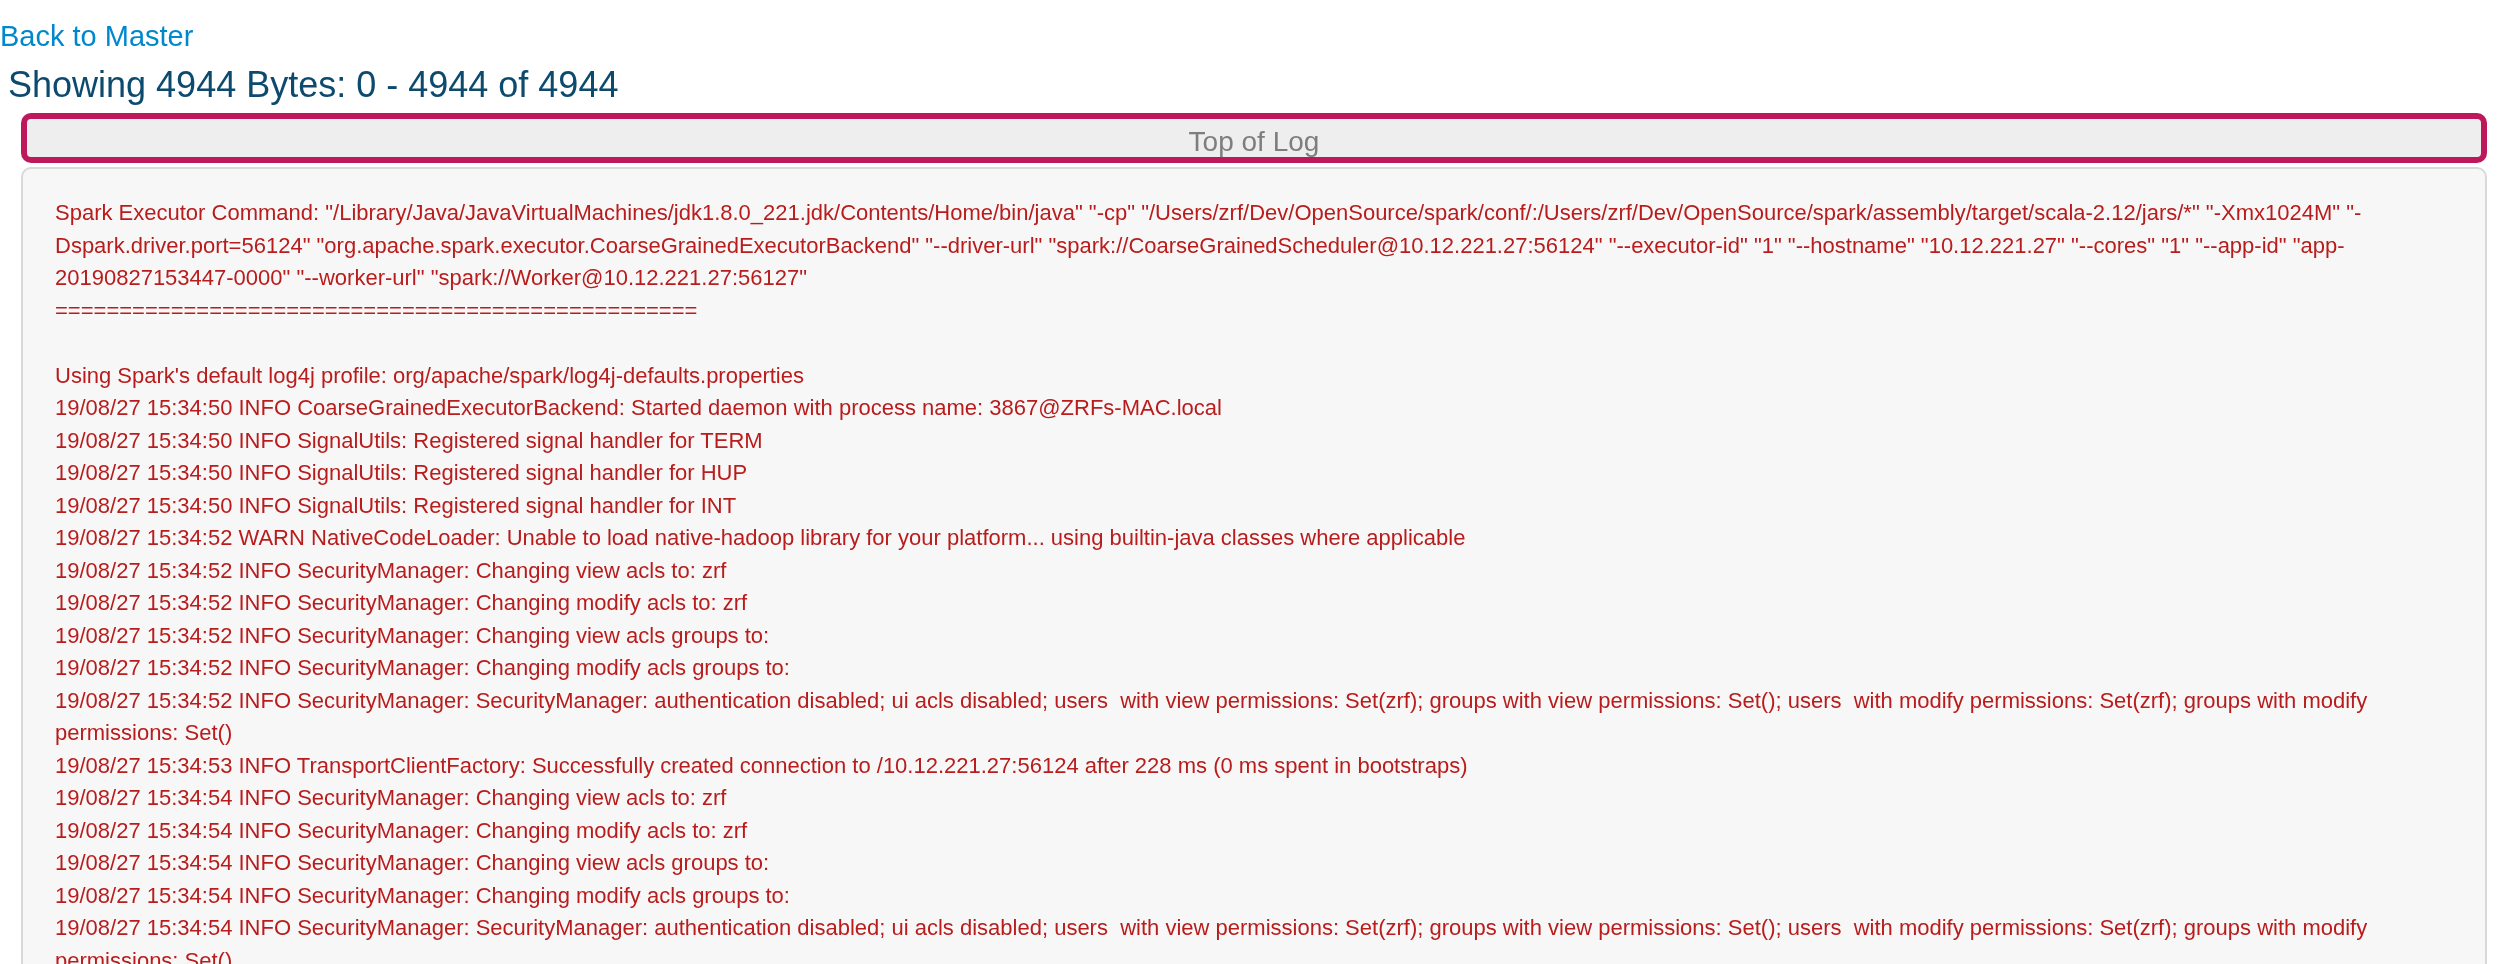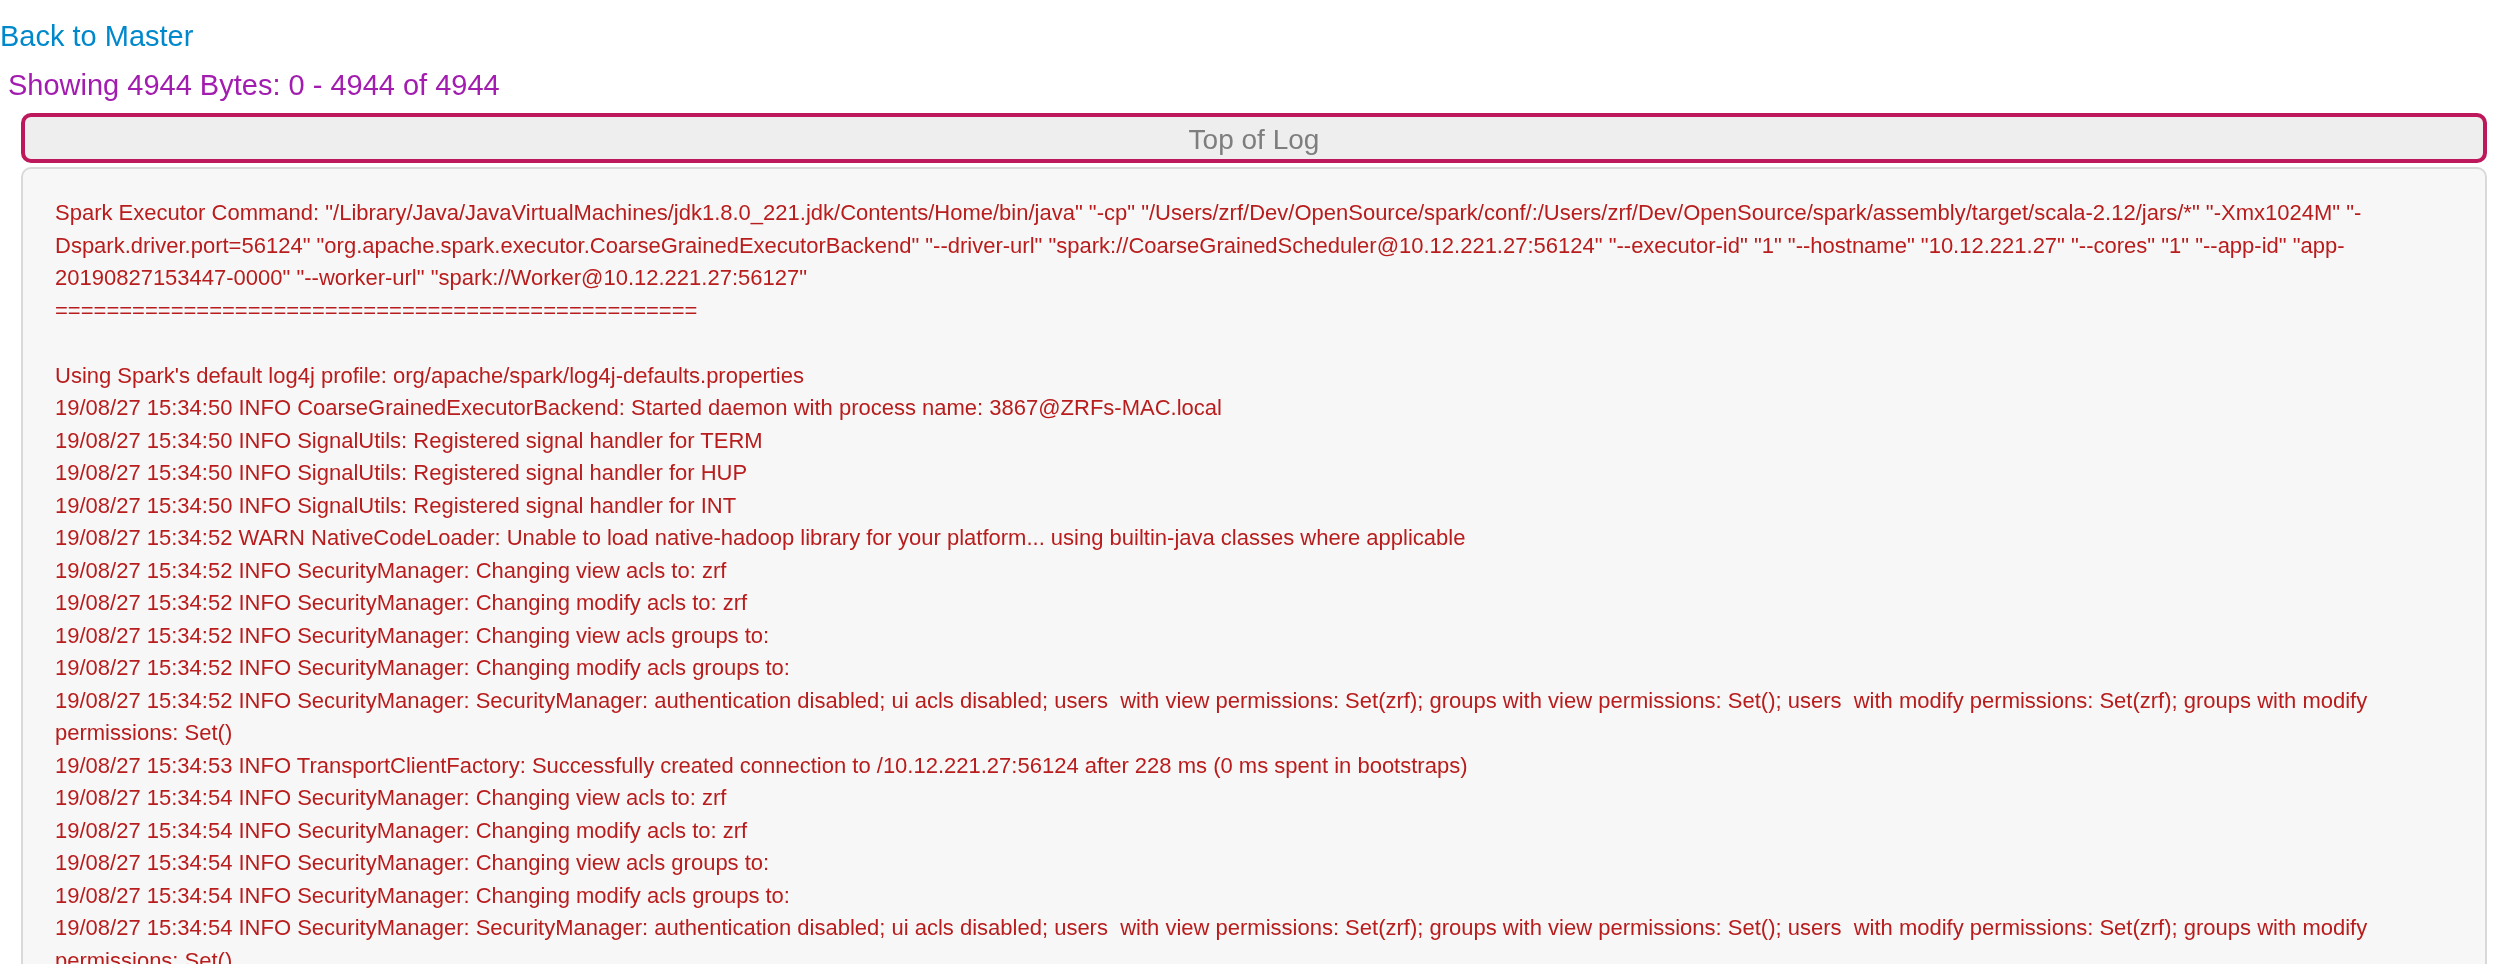--- a/index.html
+++ b/index.html
@@ -17,31 +17,31 @@
     margin: 20px 0 0 0;
     font-size: 29px;
     line-height: 32px;
     color: #0088cc;
     text-decoration: none;
     cursor: pointer;
   }
 
   .byte-range {
     margin: 16px 8px 0 8px;
-    font-size: 29px;
+    font-size: 36px;
     line-height: 34px;
-    color: #a21caf;
+    color: #0c4a6e;
   }
 
   .log-header {
     box-sizing: border-box;
     margin: 11px 23px 0 21px;
     height: 50px;
     background: #eeeeee;
-    border: 4px solid #be185d;
+    border: 6px solid #be185d;
     border-radius: 10px;
     text-align: center;
     color: #7e7e7e;
     font-size: 28px;
     line-height: 46px;
     cursor: pointer;
   }
 
   .log-panel {
     box-sizing: border-box;

